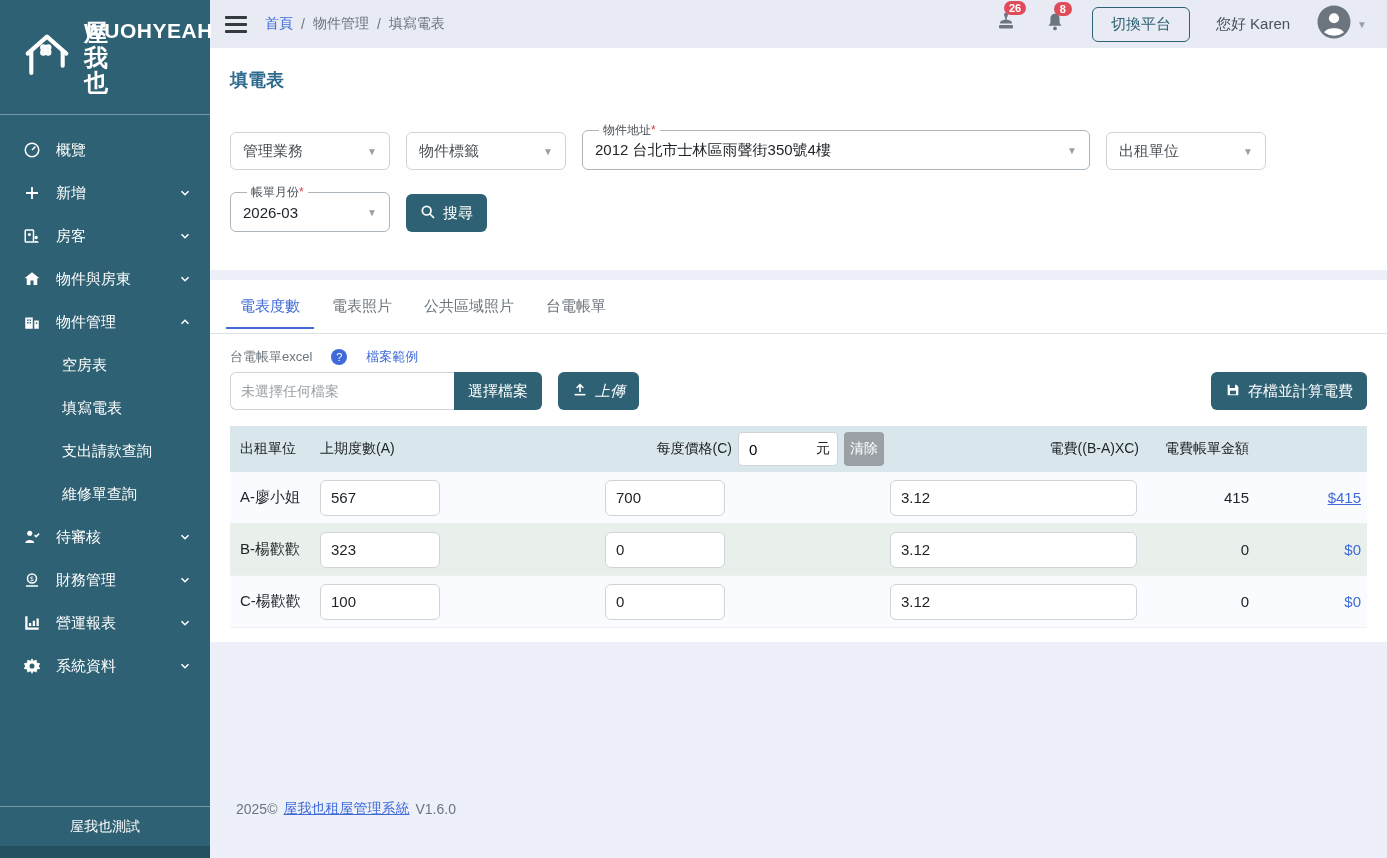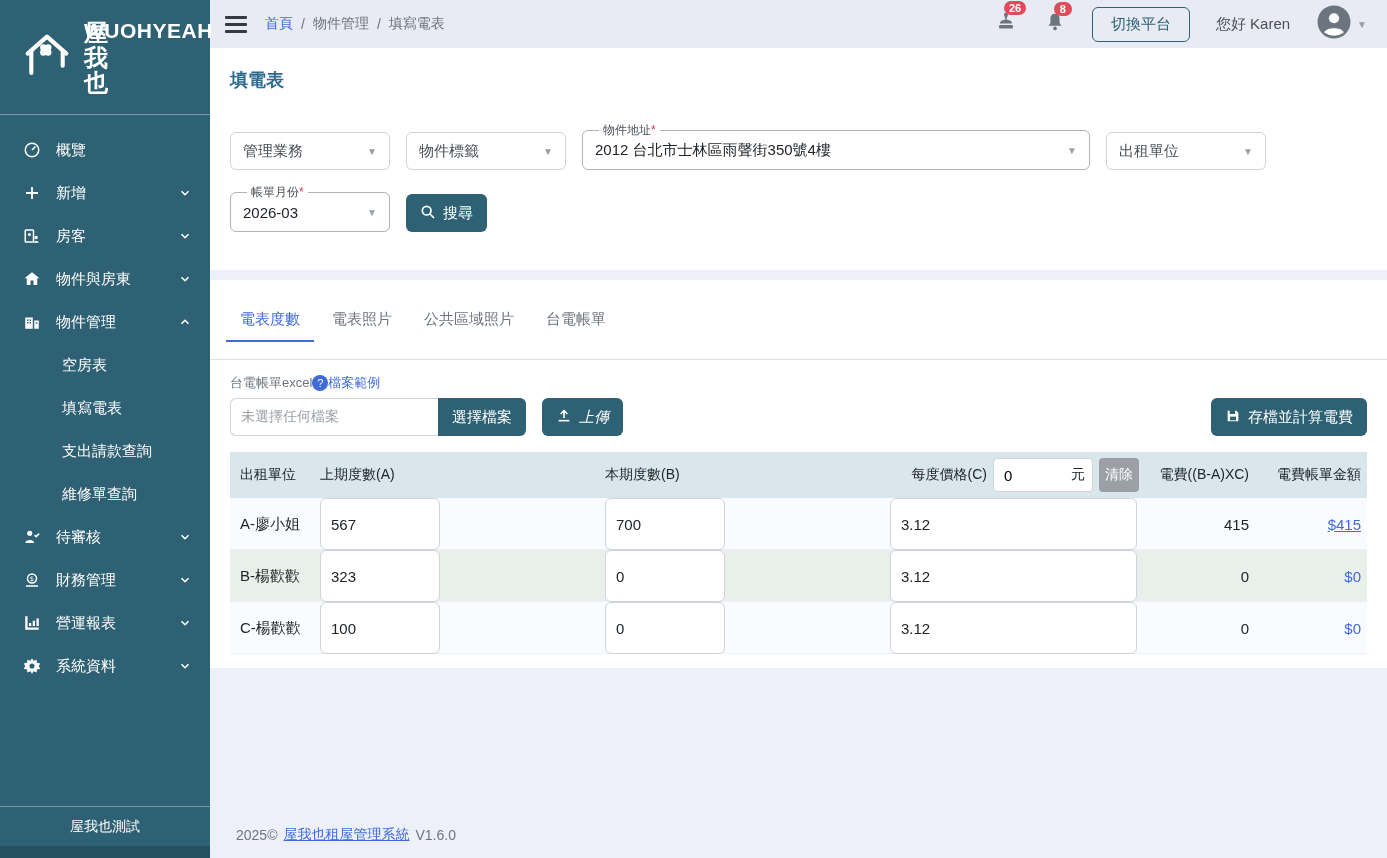--- a/index.html
+++ b/index.html
@@ -54,34 +54,34 @@
   .fset { border: 1px solid #adb5bd; border-radius: 6px; padding: 0 12px 8px 12px; background: #fff; }
   .fset legend { font-size: 12px; color: #495057; padding: 0 4px; margin-left: 4px; }
   .fset .fval { display: flex; align-items: center; justify-content: space-between; font-size: 15px; color: #212529; height: 22px; cursor: pointer; }
   .req { color: #dc3545; }
   .teal-btn { background: #2d6173; color: #fff; border: none; border-radius: 6px; font-size: 15px;
     padding: 0 14px; height: 38px; display: inline-flex; align-items: center; gap: 7px; cursor: pointer; font-family: inherit; }
 
   .gap { height: 10px; background: #edf0f9; }
 
   .table-card { padding: 0 0 14px 0; }
-  .tabs { display: flex; gap: 4px; border-bottom: 1px solid #dee2e6; padding: 17px 16px; }
+  .tabs { display: flex; gap: 4px; border-bottom: 1px solid #dee2e6; padding: 4px 16px; }
   .tab { font-size: 15px; color: #6c757d; padding: 13px 14px 11px; cursor: pointer; border-bottom: 2px solid transparent; }
   .tab.active { color: #3f6ad8; border-bottom-color: #3f6ad8; }
 
-  .upload-label-row { display: flex; align-items: center; gap: 0; margin: 14px 20px 6px; }
+  .upload-label-row { display: flex; align-items: center; gap: 19px; margin: 14px 20px 6px; }
   .upload-label { font-size: 13px; color: #6c757d; }
   .help-icon { width: 16px; height: 16px; background: #3f6ad8; color: #fff; border-radius: 50%;
     font-size: 11px; display: flex; align-items: center; justify-content: center; cursor: pointer; }
   .sample-link { font-size: 13px; color: #3f6ad8; text-decoration: none; cursor: pointer; }
 
   .upload-row { display: flex; align-items: center; margin: 0 20px; }
   .file-group { display: flex; }
-  .file-input { width: 208px; height: 38px; border: 1px solid #ced4da; border-right: none;
-    border-radius: 6px 0 0 6px; padding: 0 10px; font-size: 14px; font-family: Liberation Mono, monospace; color: #495057; }
+  .file-input { width: 224px; height: 38px; border: 1px solid #ced4da; border-right: none;
+    border-radius: 6px 0 0 6px; padding: 0 10px; font-size: 14px; font-family: Liberation Sans, sans-serif; color: #495057; }
   .file-input::placeholder { color: #9aa0a6; }
   .choose-btn { border-radius: 0 6px 6px 0; }
   .upload-btn { margin-left: 16px; font-style: italic; }
   .save-btn { margin-left: auto; }
 
   .etable { margin: 16px 20px 0; font-size: 15px; color: #212529; }
   .tgrid { display: grid; grid-template-columns: 90px 285px 285px 255px 110px 1fr; align-items: center; }
   .thead { background: #d9e7ed; height: 46px; font-size: 14px; }
   .thead > div { padding-right: 6px; }
   .th-unit { padding-left: 10px; }
@@ -89,21 +89,21 @@
   .price-box { position: relative; width: 100px; }
   .price-box input { width: 100px; height: 34px; border: 1px solid #ced4da; border-radius: 4px;
     padding: 0 26px 0 10px; font-size: 15px; font-family: inherit; }
   .yuan { position: absolute; right: 8px; top: 8px; font-size: 14px; color: #212529; }
   .clear-btn { background: #9aa0a6; color: #fff; border: none; border-radius: 4px; height: 34px;
     padding: 0 6px; font-size: 14px; cursor: pointer; font-family: inherit; }
   .th-fee, .th-amt { text-align: right; }
   .trow { height: 52px; border-bottom: 1px solid #eef1f2; background: #fafbfe; }
   .trow.striped { background: #e9efeb; }
   .td-unit { padding-left: 10px; }
-  .cell-input { height: 52px; border: 1px solid #ced4da; border-radius: 6px; padding: 0 10px;
+  .cell-input { height: 36px; border: 1px solid #ced4da; border-radius: 6px; padding: 0 10px;
     font-size: 15px; font-family: inherit; color: #212529; background: #fff; }
   .w120 { width: 120px; } .w247 { width: 247px; }
   .td-fee { text-align: right; padding-right: 6px; }
   .td-amt { text-align: right; padding-right: 6px; }
   .amt-link { color: #3f6ad8; text-decoration: none; cursor: pointer; }
   .trow:nth-child(2) .amt-link { text-decoration: underline; }
 
   .page-footer { margin: 158px 0 0 26px; font-size: 14px; color: #6c757d; display: flex; gap: 6px; align-items: center; }
   .footer-link { color: #3f6ad8; text-decoration: underline; cursor: pointer; }
 </style>
@@ -413,21 +413,20 @@
                 </svg>
             </span>
             <span>存檔並計算電費</span>
           </button>
         </div>
 
         <div class="etable">
           <div class="tgrid thead">
             <div class="th-unit">出租單位</div>
             <div>上期度數(A)</div>
-            <div>本期度數(B)</div>
             <div class="th-price">
               <span>每度價格(C)</span>
               <span class="price-box">
                 <input type="text" value="0" style="">
                 <span class="yuan">元</span>
               </span>
               <button class="clear-btn">清除</button>
             </div>
             <div class="th-fee">電費((B-A)XC)</div>
             <div class="th-amt">電費帳單金額</div>

